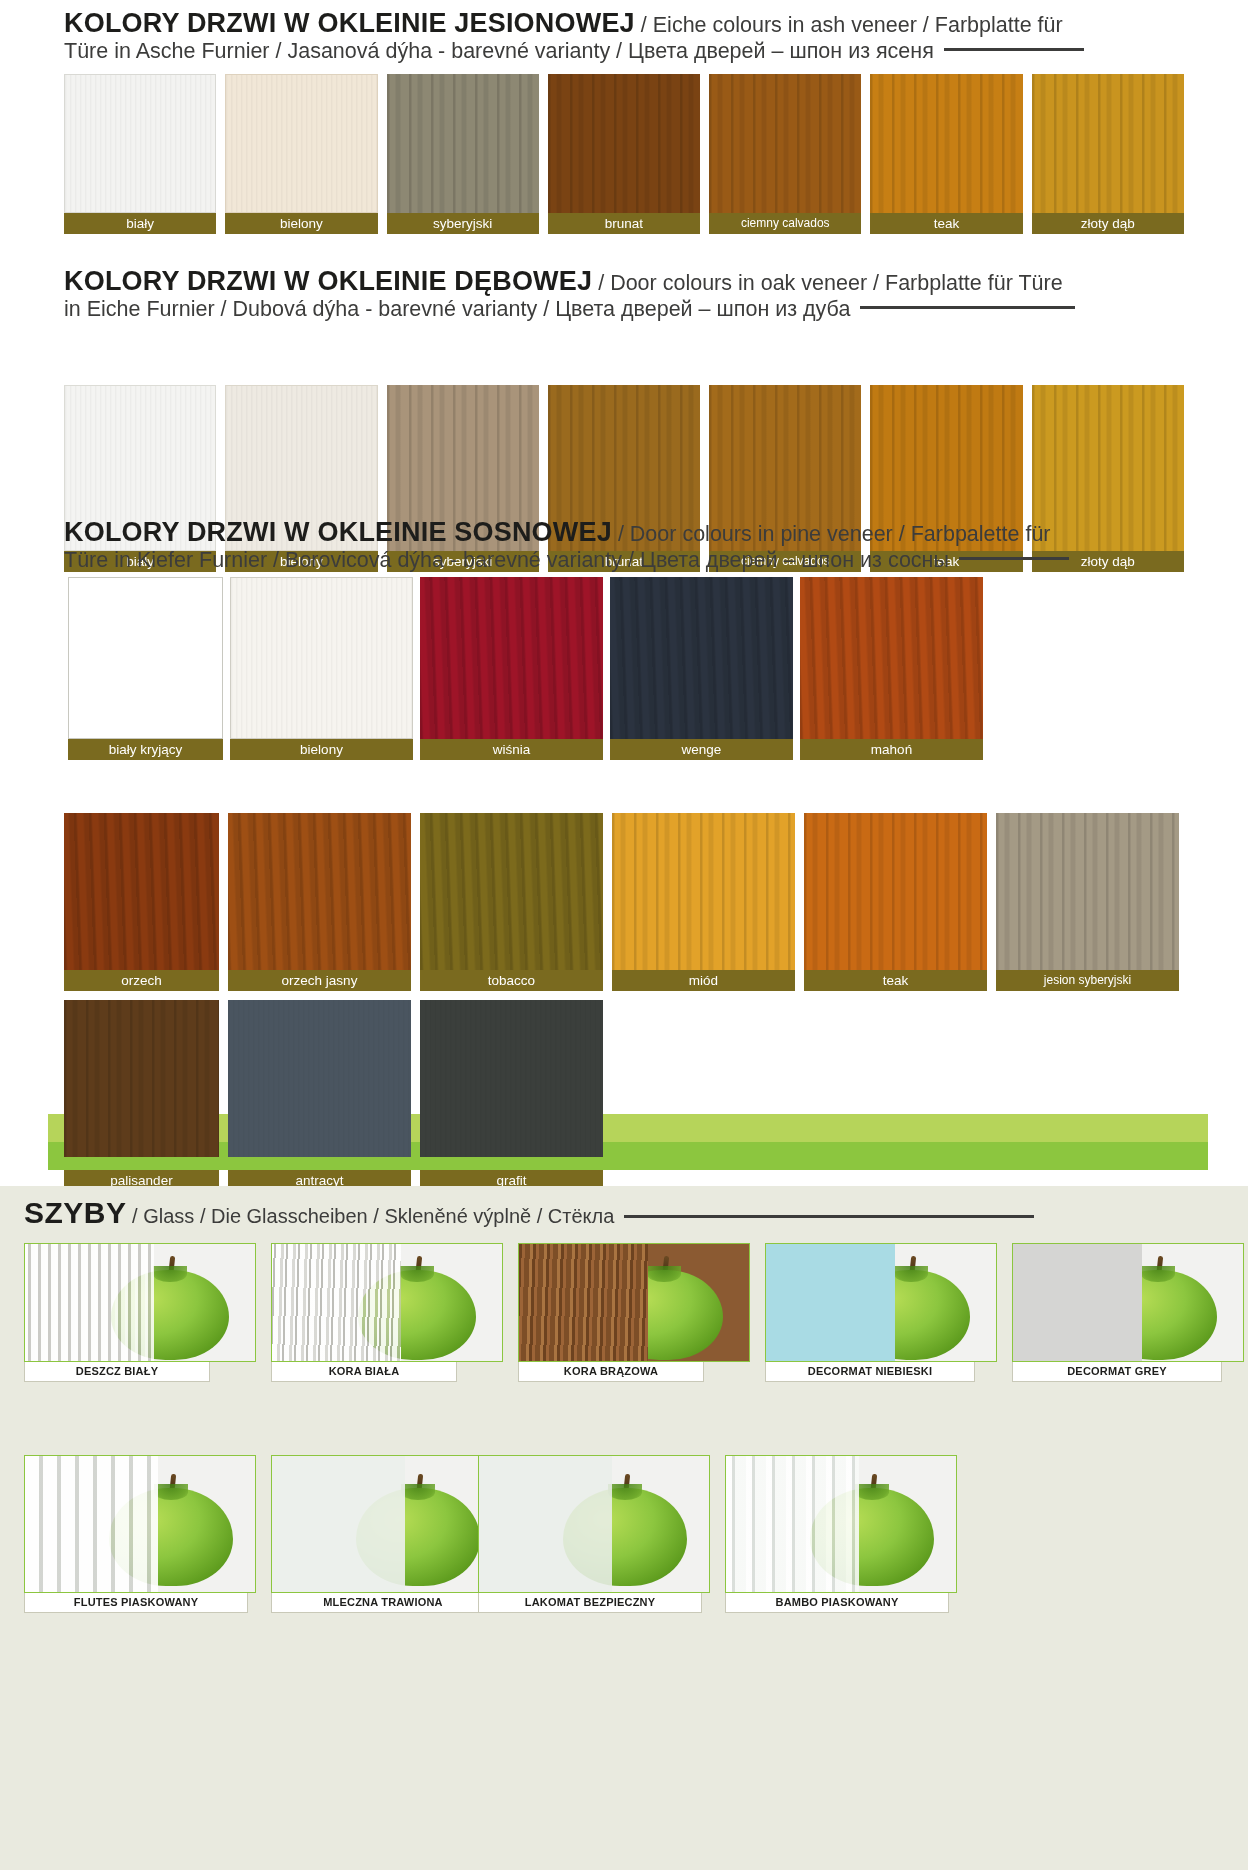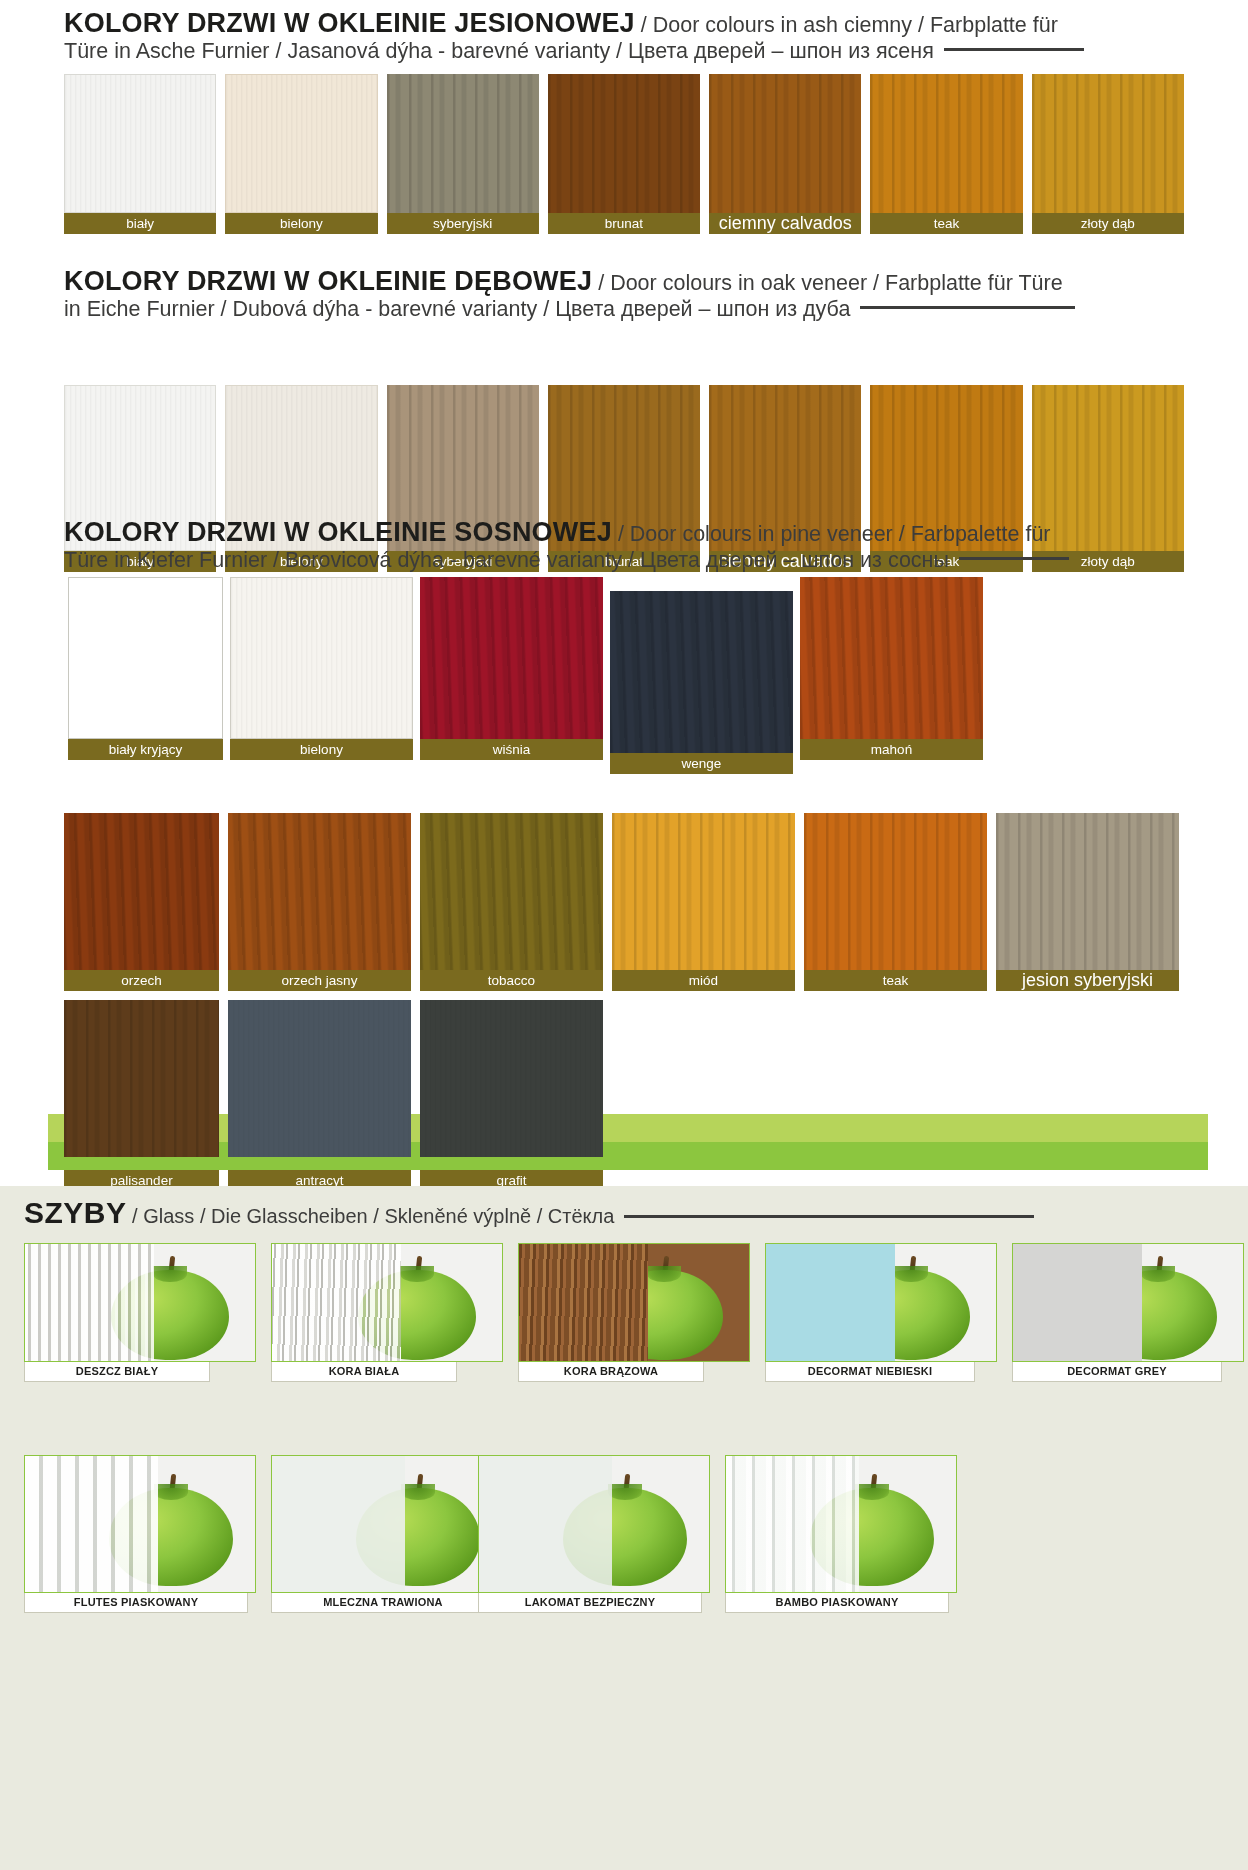--- a/index.html
+++ b/index.html
@@ -49,21 +49,21 @@
   .swatch .cap {
     height: 21px;
     background: #7a6a1f;
     color: #ffffff;
     font-size: 13.5px;
     line-height: 21px;
     text-align: center;
     white-space: nowrap;
     overflow: hidden;
   }
-  .cap.small { font-size: 18px; }
+  .cap.small { font-size: 12px; }
 
   
   .grain {
     position: absolute;
     inset: 0;
   }
   .grain::after {
     content: "";
     position: absolute;
     inset: 0;
@@ -162,21 +162,21 @@
     width: 52%;
   }
 </style>
 </head>
 <body>
 
 <div class="page">
 
   <div class="section-head" style="position:absolute; left:0; top:10px; width:1248px;">
     <div class="head-line">
-      <span class="strong">KOLORY DRZWI W OKLEINIE JESIONOWEJ</span><span> / Door colours in ash ciemny / Farbplatte für</span>
+      <span class="strong">KOLORY DRZWI W OKLEINIE JESIONOWEJ</span><span> / Eiche colours in ash veneer / Farbplatte für</span>
     </div>
     <div class="head-line">
       <span>Türe in Asche Furnier / Jasanová dýha - barevné varianty / Цвета дверей – шпон из ясеня</span><span class="head-rule" style="width:140px;"></span>
     </div>
   </div>
 
   <div class="swatch-row" style="position:absolute; left:0; top:74px; width:1248px;">
     <div class="swatch" style="width:155px;">
       <div class="tile" style="height:139px; background:#f3f3f1; border:1px solid #d9d9d4;">
           <span class="grain fine"></span>
@@ -294,21 +294,21 @@
           <span class="grain fine"></span>
         </div>
       <div class="cap">bielony</div>
     </div>
     <div class="swatch" style="width:183px;">
       <div class="tile" style="height:162px; background:#9e1428;">
           <span class="grain wavy"></span>
         </div>
       <div class="cap">wiśnia</div>
     </div>
-    <div class="swatch" style="width:183px;margin-top:14px;">
+    <div class="swatch" style="width:183px;">
       <div class="tile" style="height:162px; background:#2b3340;">
           <span class="grain wavy"></span>
         </div>
       <div class="cap">wenge</div>
     </div>
     <div class="swatch" style="width:183px;">
       <div class="tile" style="height:162px; background:#b14a14;">
           <span class="grain wavy"></span>
         </div>
       <div class="cap">mahoń</div>

